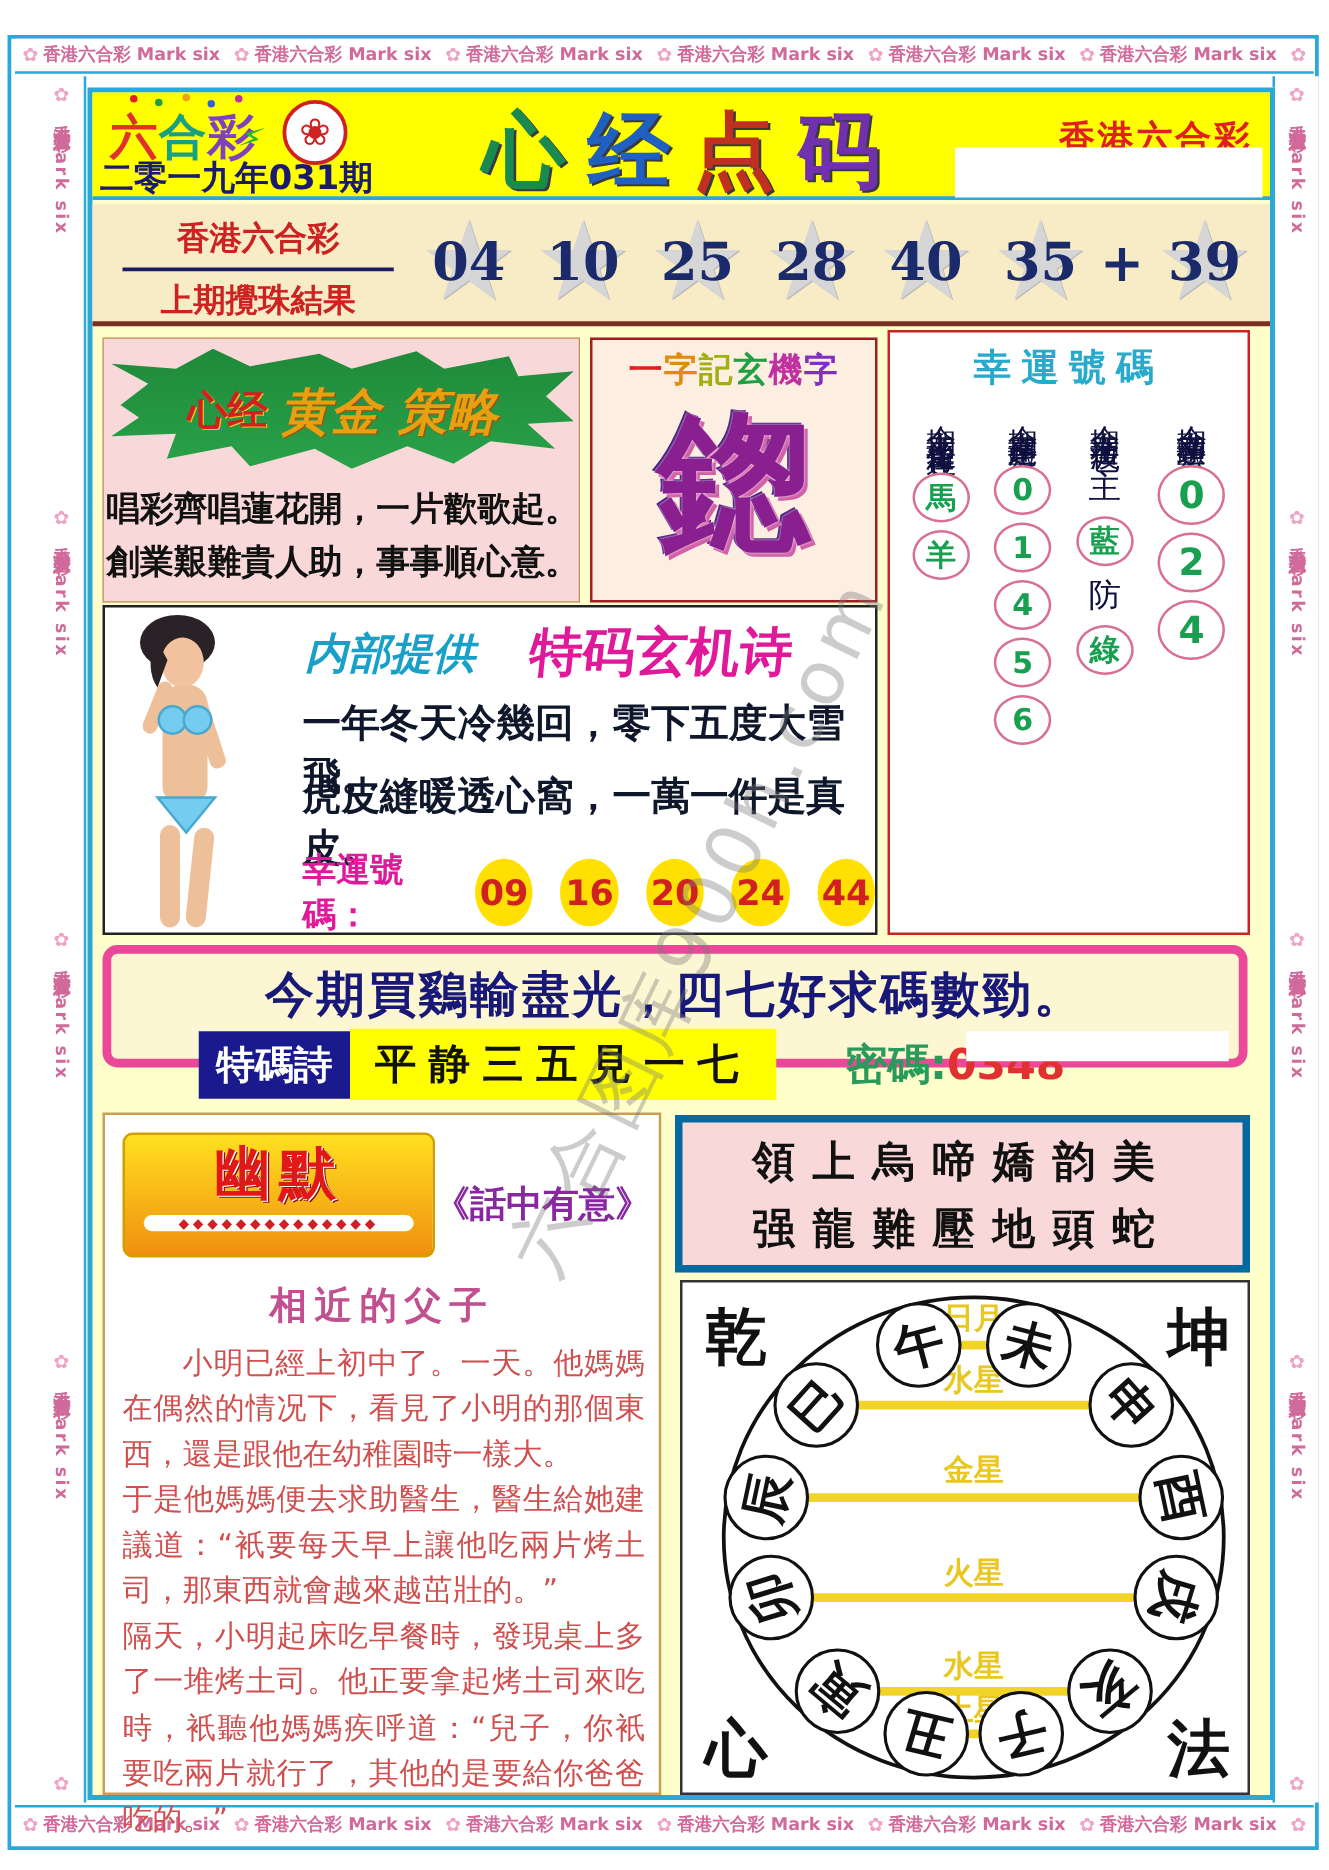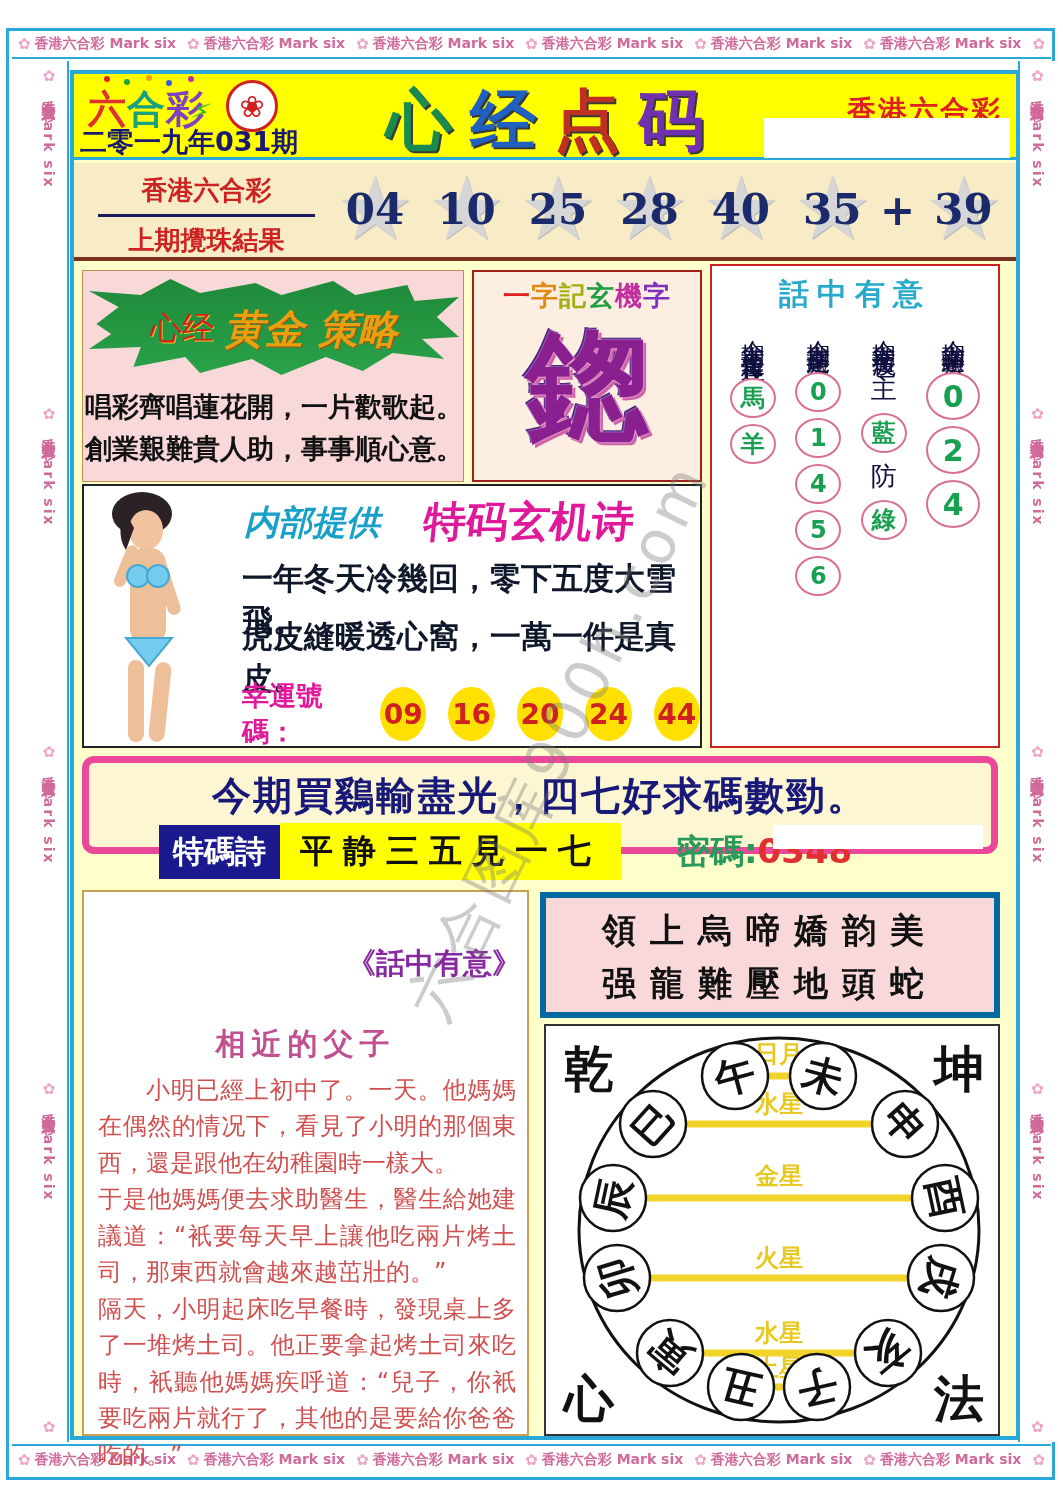--- a/index.html
+++ b/index.html
@@ -43,21 +43,21 @@
   .star-cell { position:relative; width:92px; height:94px; }
   .star-glyph { position:absolute; left:0; top:-6px; width:92px; text-align:center; font-size:88px; color:#d6d6d6; text-shadow:1px 1px 0 #bbb; }
   .star-num { position:absolute; left:0; top:22px; width:92px; text-align:center; font-family:"DejaVu Serif", serif; font-weight:bold; font-size:42px; color:#1a2a6a; }
   .plus-sign { width:40px; text-align:center; font-size:42px; font-weight:bold; color:#1a2a6a; }
 
   
   .pink-box { position:absolute; left:8px; top:196px; width:382px; height:212px; background:#f8d8d8; border:1px solid #c09050; }
   .burst { position:absolute; left:6px; top:8px; width:370px; height:100px; background:linear-gradient(180deg,#1f8a3a,#2aa24a);
     clip-path:polygon(2% 45%,8% 28%,0% 12%,14% 16%,22% 0%,30% 14%,45% 4%,52% 16%,66% 2%,72% 16%,86% 6%,88% 22%,100% 18%,94% 38%,100% 58%,90% 60%,96% 80%,82% 74%,74% 92%,64% 78%,52% 96%,44% 80%,30% 94%,26% 78%,12% 88%,14% 68%,0% 70%,6% 55%);
     display:flex; align-items:center; justify-content:center; gap:10px; }
-  .burst .prefix { color:#d02020; font-size:32px; font-weight:normal; text-shadow:1px 1px 0 #f0c020;text-align:center; }
+  .burst .prefix { color:#d02020; font-size:32px; font-weight:bold; text-shadow:1px 1px 0 #f0c020;text-align:center; }
   .burst .goldtxt { color:#e8a010; font-size:40px; font-weight:bold; font-style:italic; text-shadow:1px 1px 0 #a05010; font-family:"DejaVu Serif", serif; }
   .pink-poem { position:absolute; left:0; width:382px; text-align:center; color:#111; font-weight:bold; font-size:27px; font-family:"DejaVu Serif", serif; }
   .pink-poem.l1 { top:118px; } .pink-poem.l2 { top:160px; }
 
   
   .char-box { position:absolute; left:398px; top:196px; width:230px; height:212px; background:#fdeee2; border:2px solid #a02020; text-align:center; }
   .char-box .title { margin-top:6px; font-size:27px; font-weight:bold; letter-spacing:1px; }
   .char-box .title .m0{color:#e02020;} .char-box .title .m1{color:#e08a10;} .char-box .title .m2{color:#a0b010;}
   .char-box .title .m3{color:#20a040;} .char-box .title .m4{color:#c030a0;} .char-box .title .m5{color:#8030c0;}
   .big-char { margin-top:4px; font-size:122px; font-weight:bold; font-family:"DejaVu Serif", serif; color:#8a2090;
@@ -280,21 +280,21 @@
     </div>
 
     <div class="char-box">
       <div class="title">
         <span class="m0">一</span><span class="m1">字</span><span class="m2">記</span><span class="m3">玄</span><span class="m4">機</span><span class="m5">字</span>
       </div>
       <div class="big-char">鍯</div>
     </div>
 
     <div class="heart-box">
-      <div class="heart-title">話中有意</div>
+      <div class="heart-title">幸運號碼</div>
       <div class="heart-cols">
         <div class="heart-col">
           <div class="v-heading">今期幸運生肖運程：</div>
           <div class="circle-item">馬</div>
           <div class="circle-item">羊</div>
         </div>
         <div class="heart-col">
           <div class="v-heading">今期幸運尾數：</div>
           <div class="circle-item">0</div>
           <div class="circle-item">1</div>
@@ -350,20 +350,24 @@
       <div class="tip-headline">今期買鷄輸盡光，四七好求碼數勁。</div>
       <div class="tip-row">
         <span class="tip-label">特碼詩</span>
         <span class="tip-poem">平静三五見一七</span>
         <span class="tip-code"><span class="lbl">密碼:</span><span class="val">0348</span></span>
       </div>
       <div class="white-patch"></div>
     </div>
 
     <div class="humor-box">
+      <div class="humor-badge">
+        <span class="word">幽默</span>
+        <span class="orna">◆◆◆◆◆◆◆◆◆◆◆◆◆◆</span>
+      </div>
       <div class="humor-series">《話中有意》</div>
       <div class="humor-title">相近的父子</div>
       <div class="humor-text">
         <p class="indent">小明已經上初中了。一天。他媽媽在偶然的情况下，看見了小明的那個東西，還是跟他在幼稚園時一樣大。</p>
         <p>于是他媽媽便去求助醫生，醫生給她建議道：“衹要每天早上讓他吃兩片烤土司，那東西就會越來越茁壯的。”</p>
         <p>隔天，小明起床吃早餐時，發現桌上多了一堆烤土司。他正要拿起烤土司來吃時，衹聽他媽媽疾呼道：“兒子，你衹要吃兩片就行了，其他的是要給你爸爸吃的。”</p>
       </div>
     </div>
 
     <div class="bpoem-box">

